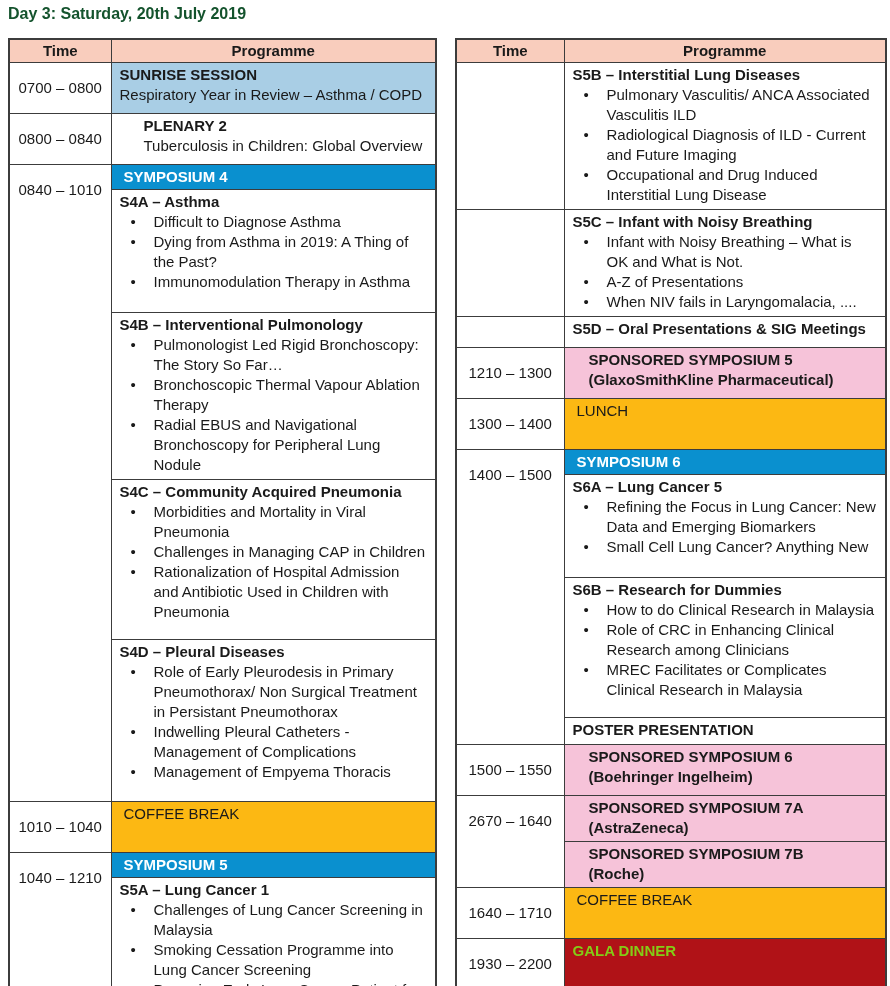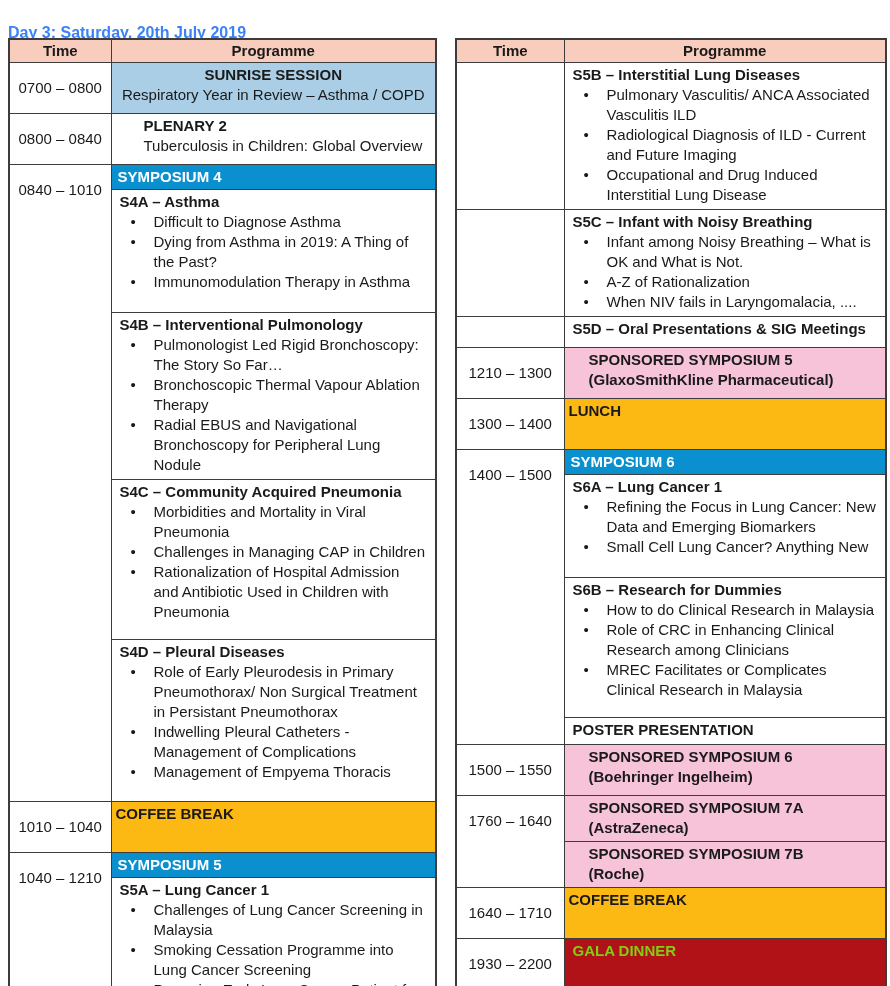--- a/index.html
+++ b/index.html
@@ -4,22 +4,22 @@
 <style>
   * { box-sizing: border-box; margin: 0; padding: 0; }
   html, body {
     width: 890px; height: 986px;
     background: #ffffff;
     font-family: "Liberation Sans", sans-serif;
     color: #1a1a1a;
     position: relative;
   }
   .page-title {
-    position: absolute; left: 8px; top: 24px;
-    font-size: 16px; font-weight: bold; color: #3b82f6;
+    position: absolute; left: 8px; top: 5px;
+    font-size: 16px; font-weight: bold; color: #14532d;
   }
   table.schedule {
     position: absolute; top: 38px;
     border-collapse: collapse;
     table-layout: fixed;
     border: 2px solid var(--border, #3c3c3c);
   }
   #left-table  { left: 8px;   width: 427px; }
   #right-table { left: 455px; width: 430px; }
   td, th {
@@ -33,25 +33,25 @@
     font-weight: bold; height: 23px; padding: 1px 8px;
   }
   th.time-h { text-align: center; }
   th.prog-h { text-align: center; }
   .time-cell { text-align: center; padding: 15px 2px; vertical-align: top; }
   .prog { padding: 2px 8px 4px 8px; text-align: left; }
   .session-title { font-weight: bold; }
   .subtitle { font-weight: normal; }
   .banner {
     background: var(--blue, #0A90CF); color: #ffffff;
-    font-weight: bold; height: 25px; padding: 2px 6px;
+    font-weight: bold; height: 25px; padding: 2px 12px;
   }
   .orange-cell {
     background: var(--orange, #FCB813);
-    font-weight: bold; height: 26px; padding: 2px 4px;
+    font-weight: normal; height: 26px; padding: 2px 12px;
   }
   .pink-cell {
     background: var(--pink, #F6C3D9);
     font-weight: bold; padding: 2px 24px; height: 46px;
   }
   .gala-cell {
     background: var(--dark_red, #B01217); color: #84cc16;
     font-weight: bold; height: 24px; padding: 2px 8px;
   }
   .bold-line { font-weight: bold; height: 25px; }
@@ -72,21 +72,21 @@
       <col style="width:102px">
       <col style="width:325px">
     </colgroup>
   <tbody>
       <tr>
     <th class="time-h">Time</th>
     <th class="prog-h">Programme</th>
   </tr>
   <tr>
     <td class="time-cell">0700 – 0800</td>
-    <td class="prog" style="background: var(--light_blue, #A9CEE5); height:44px;text-align:center;">
+    <td class="prog" style="background: var(--light_blue, #A9CEE5); height:44px;">
       <div class="session-title">SUNRISE SESSION</div>
       <div class="subtitle">Respiratory Year in Review – Asthma / COPD</div>
     </td>
   </tr>
   <tr>
     <td class="time-cell">0800 – 0840</td>
     <td class="prog" style="height:46px;padding-left:32px;">
       <div class="session-title">PLENARY 2</div>
       <div class="subtitle">Tuberculosis in Children: Global Overview</div>
     </td>
@@ -175,22 +175,22 @@
         <li>Radiological Diagnosis of ILD - Current and Future Imaging</li>
         <li>Occupational and Drug Induced Interstitial Lung Disease</li>
       </ul>
     </td>
   </tr>
   <tr>
     <td class="time-cell"></td>
     <td class="prog" style="height:100px;">
       <div class="session-title">S5C – Infant with Noisy Breathing</div>
       <ul class="bullets">
-        <li>Infant among Noisy Breathing – What is OK and What is Not.</li>
-        <li>A-Z of Rationalization</li>
+        <li>Infant with Noisy Breathing – What is OK and What is Not.</li>
+        <li>A-Z of Presentations</li>
         <li>When NIV fails in Laryngomalacia, ....</li>
       </ul>
     </td>
   </tr>
   <tr>
     <td class="time-cell"></td>
     <td class="prog bold-line">S5D – Oral Presentations &amp; SIG Meetings</td>
   </tr>
   <tr>
     <td class="time-cell">1210 – 1300</td>
@@ -202,21 +202,21 @@
   <tr>
     <td class="time-cell">1300 – 1400</td>
     <td class="orange-cell">LUNCH</td>
   </tr>
   <tr>
     <td class="time-cell" rowspan="4">1400 – 1500</td>
     <td class="banner">SYMPOSIUM 6</td>
   </tr>
   <tr>
     <td class="prog" style="height:103px;">
-      <div class="session-title">S6A – Lung Cancer 1</div>
+      <div class="session-title">S6A – Lung Cancer 5</div>
       <ul class="bullets">
         <li>Refining the Focus in Lung Cancer: New Data and Emerging Biomarkers</li>
         <li>Small Cell Lung Cancer? Anything New</li>
       </ul>
     </td>
   </tr>
   <tr>
     <td class="prog" style="height:140px;">
       <div class="session-title">S6B – Research for Dummies</div>
       <ul class="bullets">
@@ -230,21 +230,21 @@
     <td class="prog bold-line">POSTER PRESENTATION</td>
   </tr>
   <tr>
     <td class="time-cell">1500 – 1550</td>
     <td class="pink-cell">
       <div>SPONSORED SYMPOSIUM 6</div>
       <div>(Boehringer Ingelheim)</div>
     </td>
   </tr>
   <tr>
-    <td class="time-cell" rowspan="2">1760 – 1640</td>
+    <td class="time-cell" rowspan="2">2670 – 1640</td>
     <td class="pink-cell">
       <div>SPONSORED SYMPOSIUM 7A</div>
       <div>(AstraZeneca)</div>
     </td>
   </tr>
   <tr>
     <td class="pink-cell">
       <div>SPONSORED SYMPOSIUM 7B</div>
       <div>(Roche)</div>
     </td>

